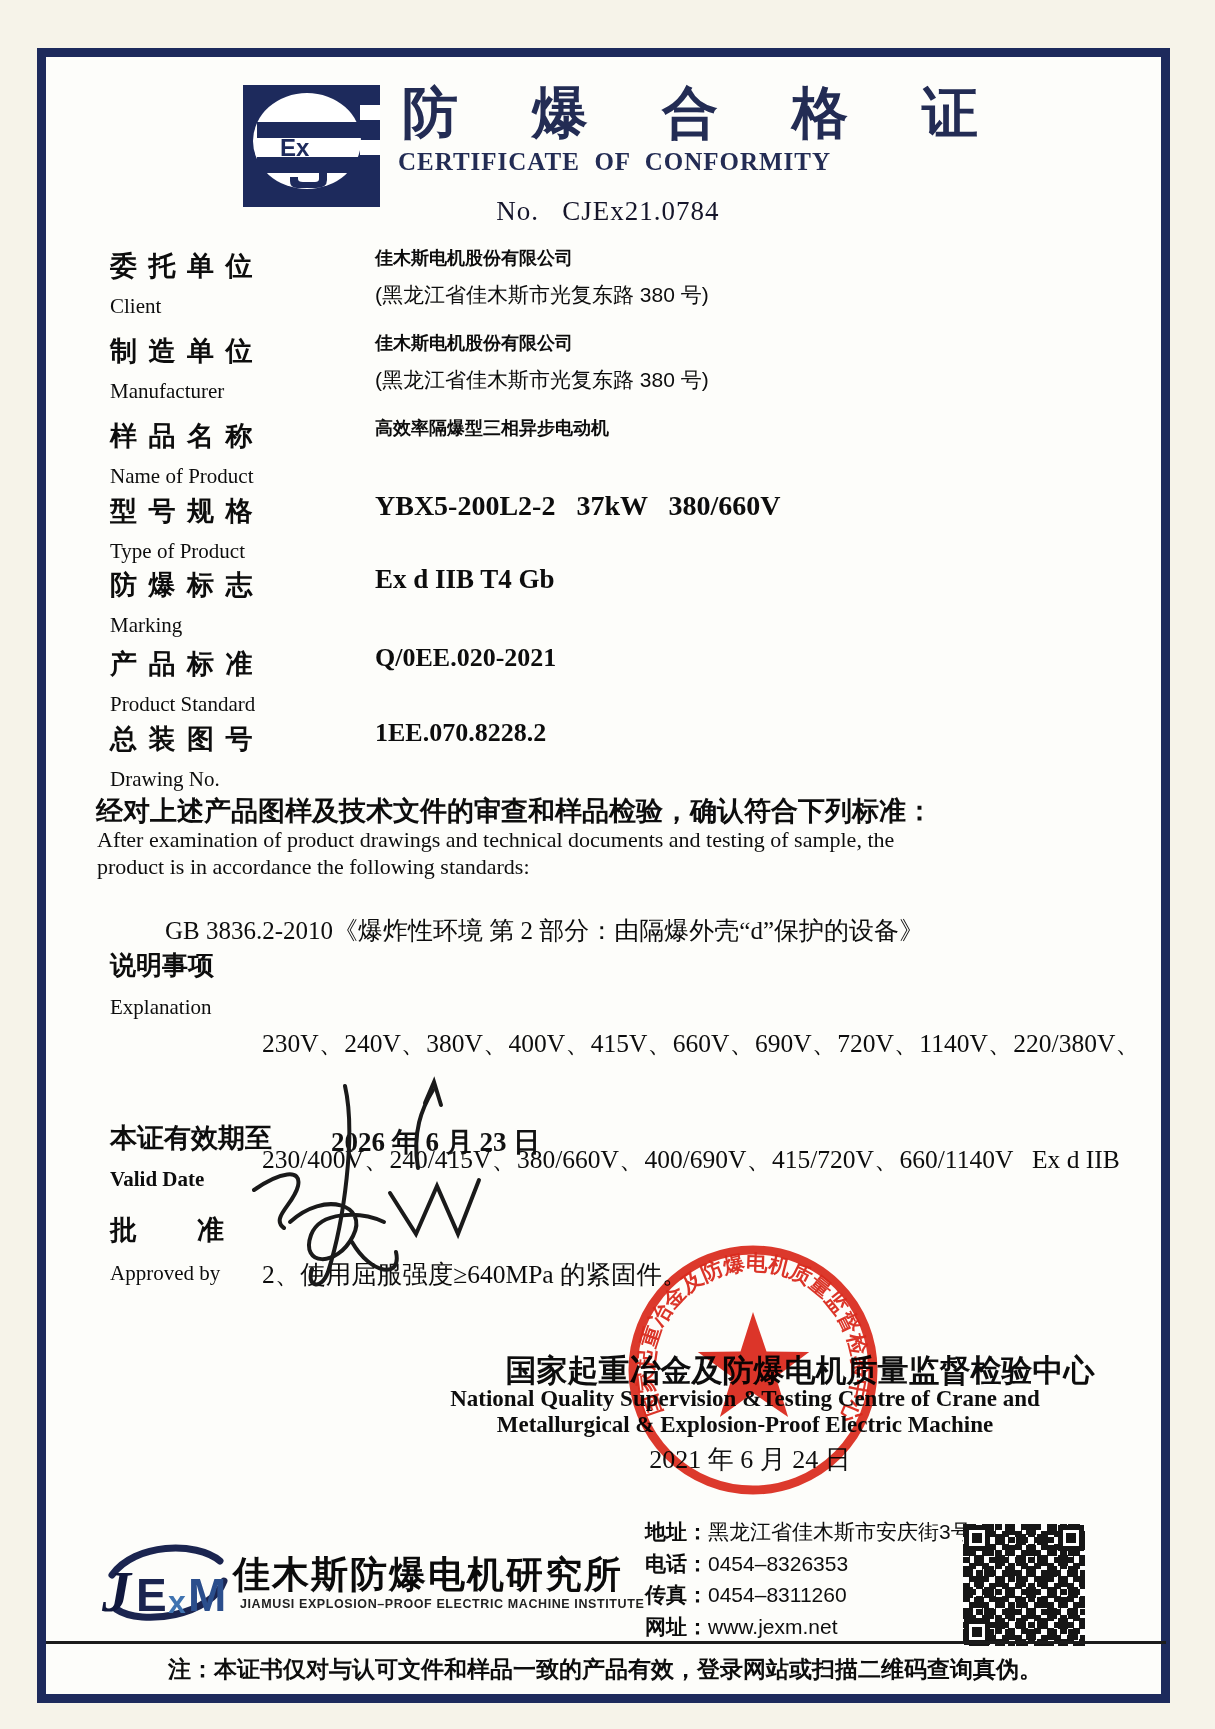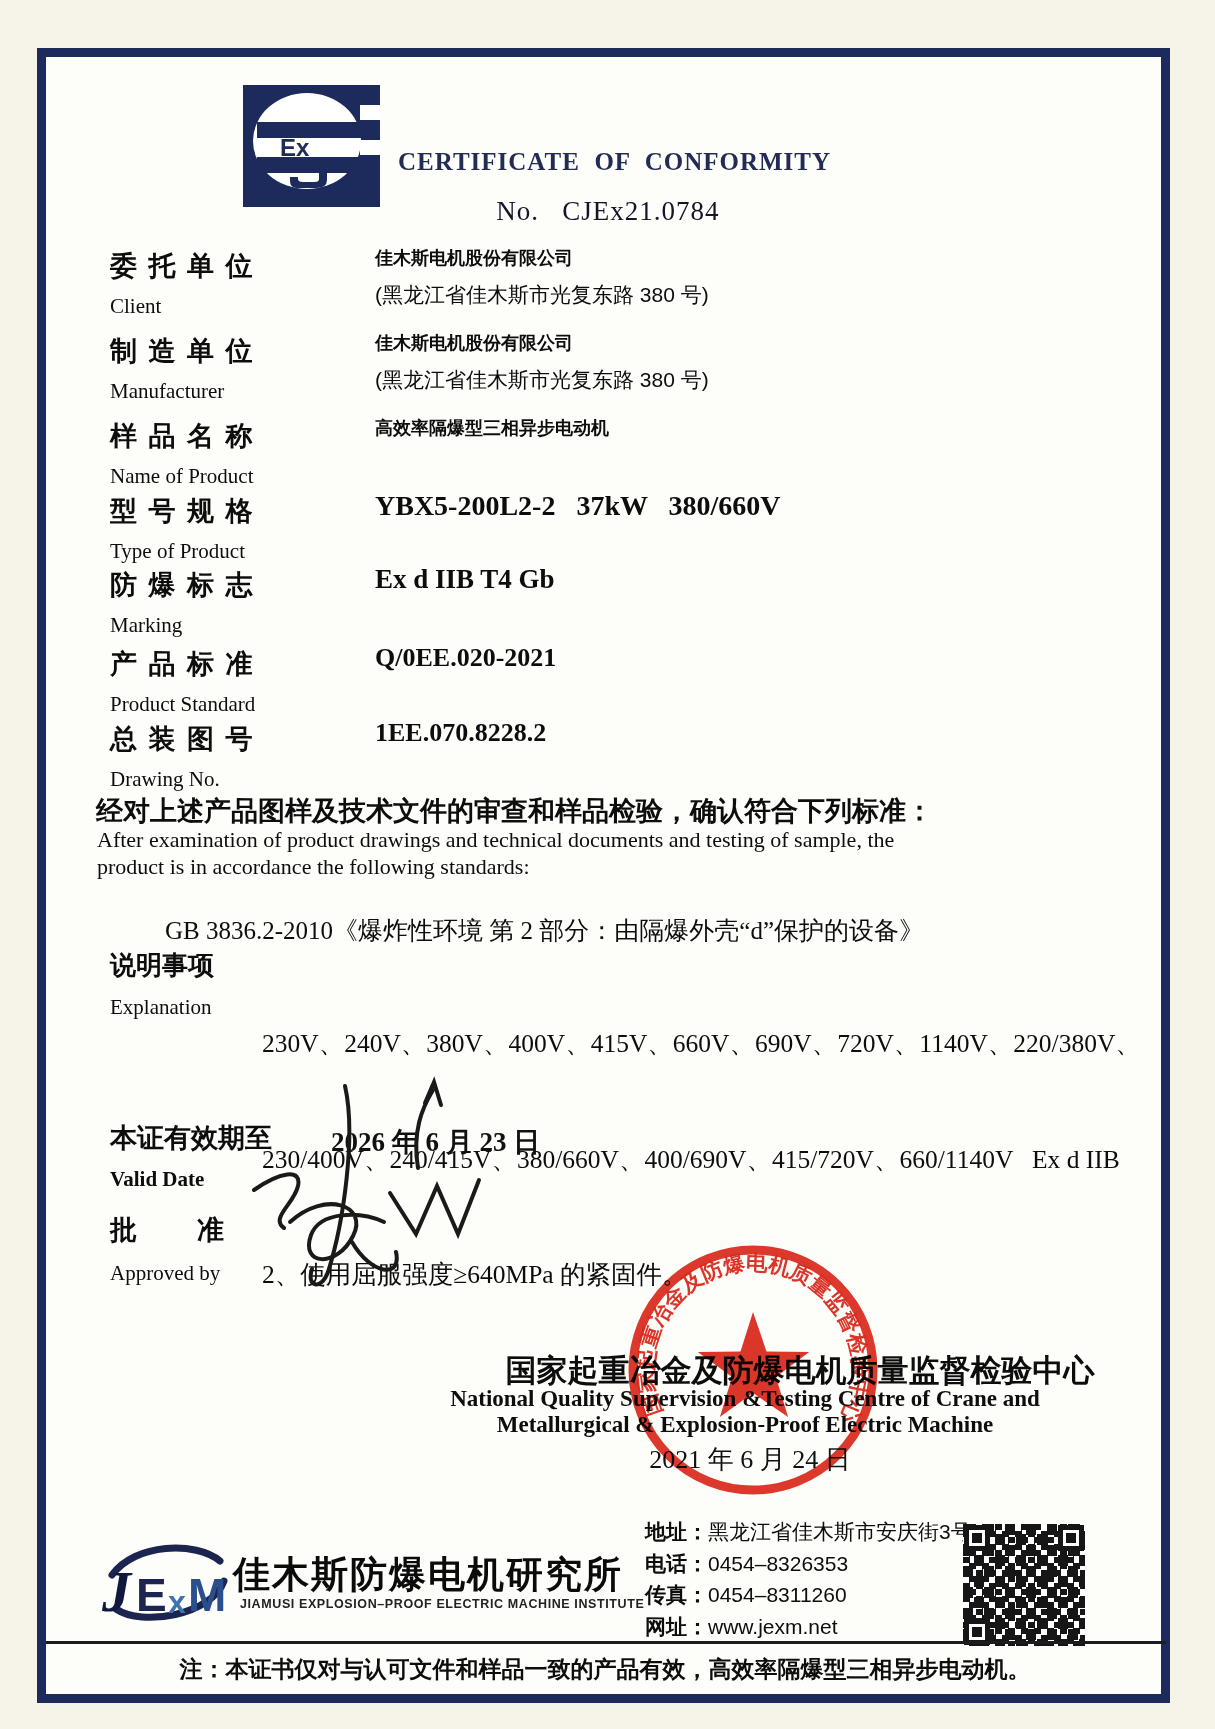--- a/index.html
+++ b/index.html
@@ -83,20 +83,21 @@
   <svg class="abs logo-ex" viewBox="0 0 137 122">
     <rect x="0" y="0" width="137" height="122" fill="#1d2a5c"></rect>
     <ellipse cx="64" cy="56" rx="54" ry="48" fill="#ffffff"></ellipse>
     <rect x="117" y="20" width="20" height="15" fill="#ffffff"></rect>
     <rect x="117" y="55" width="20" height="15" fill="#ffffff"></rect>
     <rect x="14" y="37" width="123" height="16" fill="#1d2a5c"></rect>
     <rect x="14" y="72" width="123" height="16" fill="#1d2a5c"></rect>
     <text x="37" y="71" font-size="24" font-weight="bold" font-family="Liberation Sans, sans-serif" fill="#1d2a5c">Ex</text>
     <path d="M 84 88 L 84 95 Q 84 103 73 103 L 54 103 Q 47 103 47 96 L 47 92 L 55 92 L 55 94 Q 55 97 60 97 L 72 97 Q 76 97 76 94 L 76 88 Z" fill="#1d2a5c"></path>
   </svg>
+  <div class="abs title-cn">防 爆 合 格 证</div>
   <div class="abs title-en">CERTIFICATE  OF  CONFORMITY</div>
   <div class="abs cert-no">No.   CJEx21.0784</div>
 
   <div class="abs lbl-cn" style="top:248px">委 托 单 位</div>
   <div class="abs lbl-en" style="top:282px">Client</div>
   <div class="abs val" style="top:246px">佳木斯电机股份有限公司</div>
   <div class="abs val-note" style="top:281px">(黑龙江省佳木斯市光复东路 380 号)</div>
 
   <div class="abs lbl-cn" style="top:333px">制 造 单 位</div>
   <div class="abs lbl-en" style="top:367px">Manufacturer</div>
@@ -201,14 +202,14 @@
     </div>
   </div>
 
   <div class="abs qr">
     <div class="finder f-tl"></div>
     <div class="finder f-tr"></div>
     <div class="finder f-bl"></div>
   </div>
 
   <div class="abs foot-line"></div>
-  <div class="abs note">注：本证书仅对与认可文件和样品一致的产品有效，高效率隔爆型三相异步电动机。</div>
+  <div class="abs note">注：本证书仅对与认可文件和样品一致的产品有效，登录网站或扫描二维码查询真伪。</div>
 </div>
 
 </body></html>

